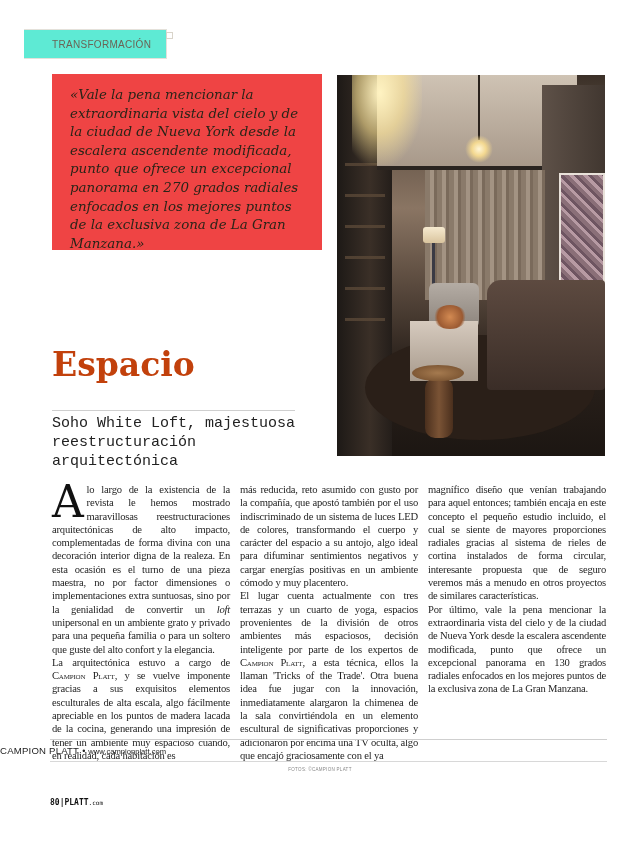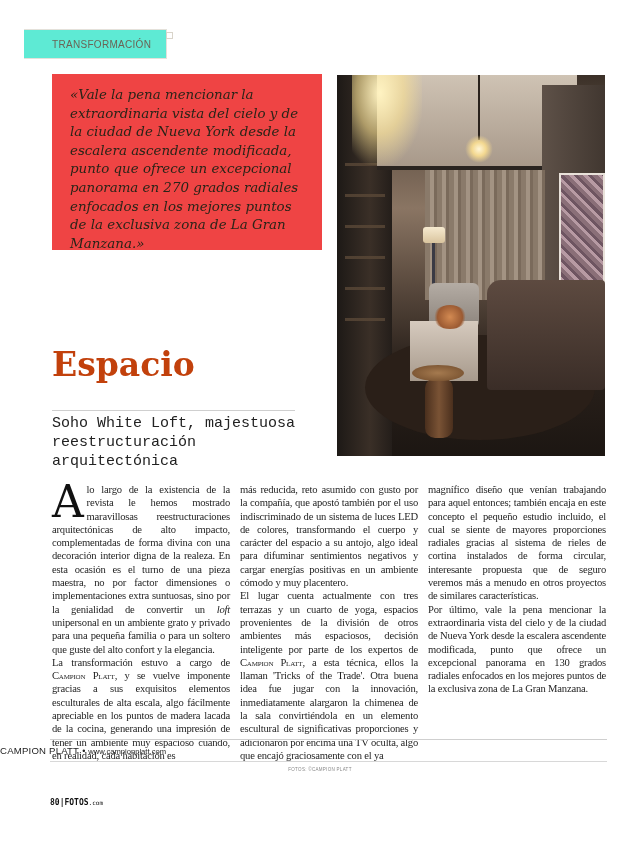--- a/index.html
+++ b/index.html
@@ -148,34 +148,34 @@
 
 <h1 class="title">
   <span>Espacio</span><br>
 </h1>
 <div class="title-rule"></div>
 <p class="subtitle">Soho White Loft, majestuosa reestructuración arquitectónica</p>
 
 <div class="columns">
   <div class="col">
     <p><span class="dropcap">A</span><span>lo largo de la existencia de la revista le hemos mostrado maravillosas reestructuraciones arquitectónicas de alto impacto, complementadas de forma divina con una decoración interior digna de la realeza. En esta ocasión es el turno de una pieza maestra, no por factor dimensiones o implementaciones extra suntuosas, sino por la genialidad de convertir un </span><i>loft</i><span> unipersonal en un ambiente grato y privado para una pequeña familia o para un soltero que guste del alto confort y la elegancia.</span></p>
-    <p><span>La transformación estuvo a cargo de </span><span class="sc">Campion Platt</span><span>, y se vuelve imponente gracias a sus exquisitos elementos esculturales de alta escala, algo fácilmente apreciable en los puntos de madera lacada de la cocina, generando una impresión de tener un ambiente muy espacioso cuando, en realidad, cada habitación es</span></p>
+    <p><span>La arquitectónica estuvo a cargo de </span><span class="sc">Campion Platt</span><span>, y se vuelve imponente gracias a sus exquisitos elementos esculturales de alta escala, algo fácilmente apreciable en los puntos de madera lacada de la cocina, generando una impresión de tener un ambiente muy espacioso cuando, en realidad, cada habitación es</span></p>
   </div>
   <div class="col">
     <p>más reducida, reto asumido con gusto por la compañía, que apostó también por el uso indiscriminado de un sistema de luces LED de colores, transformando el cuerpo y carácter del espacio a su antojo, algo ideal para difuminar sentimientos negativos y cargar energías positivas en un ambiente cómodo y muy placentero.</p>
     <p><span>El lugar cuenta actualmente con tres terrazas y un cuarto de yoga, espacios provenientes de la división de otros ambientes más espaciosos, decisión inteligente por parte de los expertos de </span><span class="sc">Campion Platt</span><span>, a esta técnica, ellos la llaman 'Tricks of the Trade'. Otra buena idea fue jugar con la innovación, inmediatamente alargaron la chimenea de la sala convirtiéndola en un elemento escultural de significativas proporciones y adicionaron por encima una TV oculta, algo que encajó graciosamente con el ya</span></p>
   </div>
   <div class="col">
     <p>magnífico diseño que venían trabajando para aquel entonces; también encaja en este concepto el pequeño estudio incluido, el cual se siente de mayores proporciones radiales gracias al sistema de rieles de cortina instalados de forma circular, interesante propuesta que de seguro veremos más a menudo en otros proyectos de similares características.</p>
     <p>Por último, vale la pena mencionar la extraordinaria vista del cielo y de la ciudad de Nueva York desde la escalera ascendente modificada, punto que ofrece un excepcional panorama en 130 grados radiales enfocados en los mejores puntos de la exclusiva zona de La Gran Manzana.</p>
   </div>
 </div>
 
 <div class="rule-top"></div>
 <div class="credit">
   <span class="brand">CAMPION PLATT</span><span class="bullet">•</span><span class="url">www.campionplatt.com</span>
 </div>
 <div class="rule-bottom"></div>
 <div class="photo-credit">FOTOS: ©CAMPION PLATT</div>
 
 <div class="folio">
-  <span>80</span><span>|</span><span>FOTOS</span><span class="small">.com</span>
+  <span>80</span><span>|</span><span>PLATT</span><span class="small">.com</span>
 </div>
 
 </body></html>

